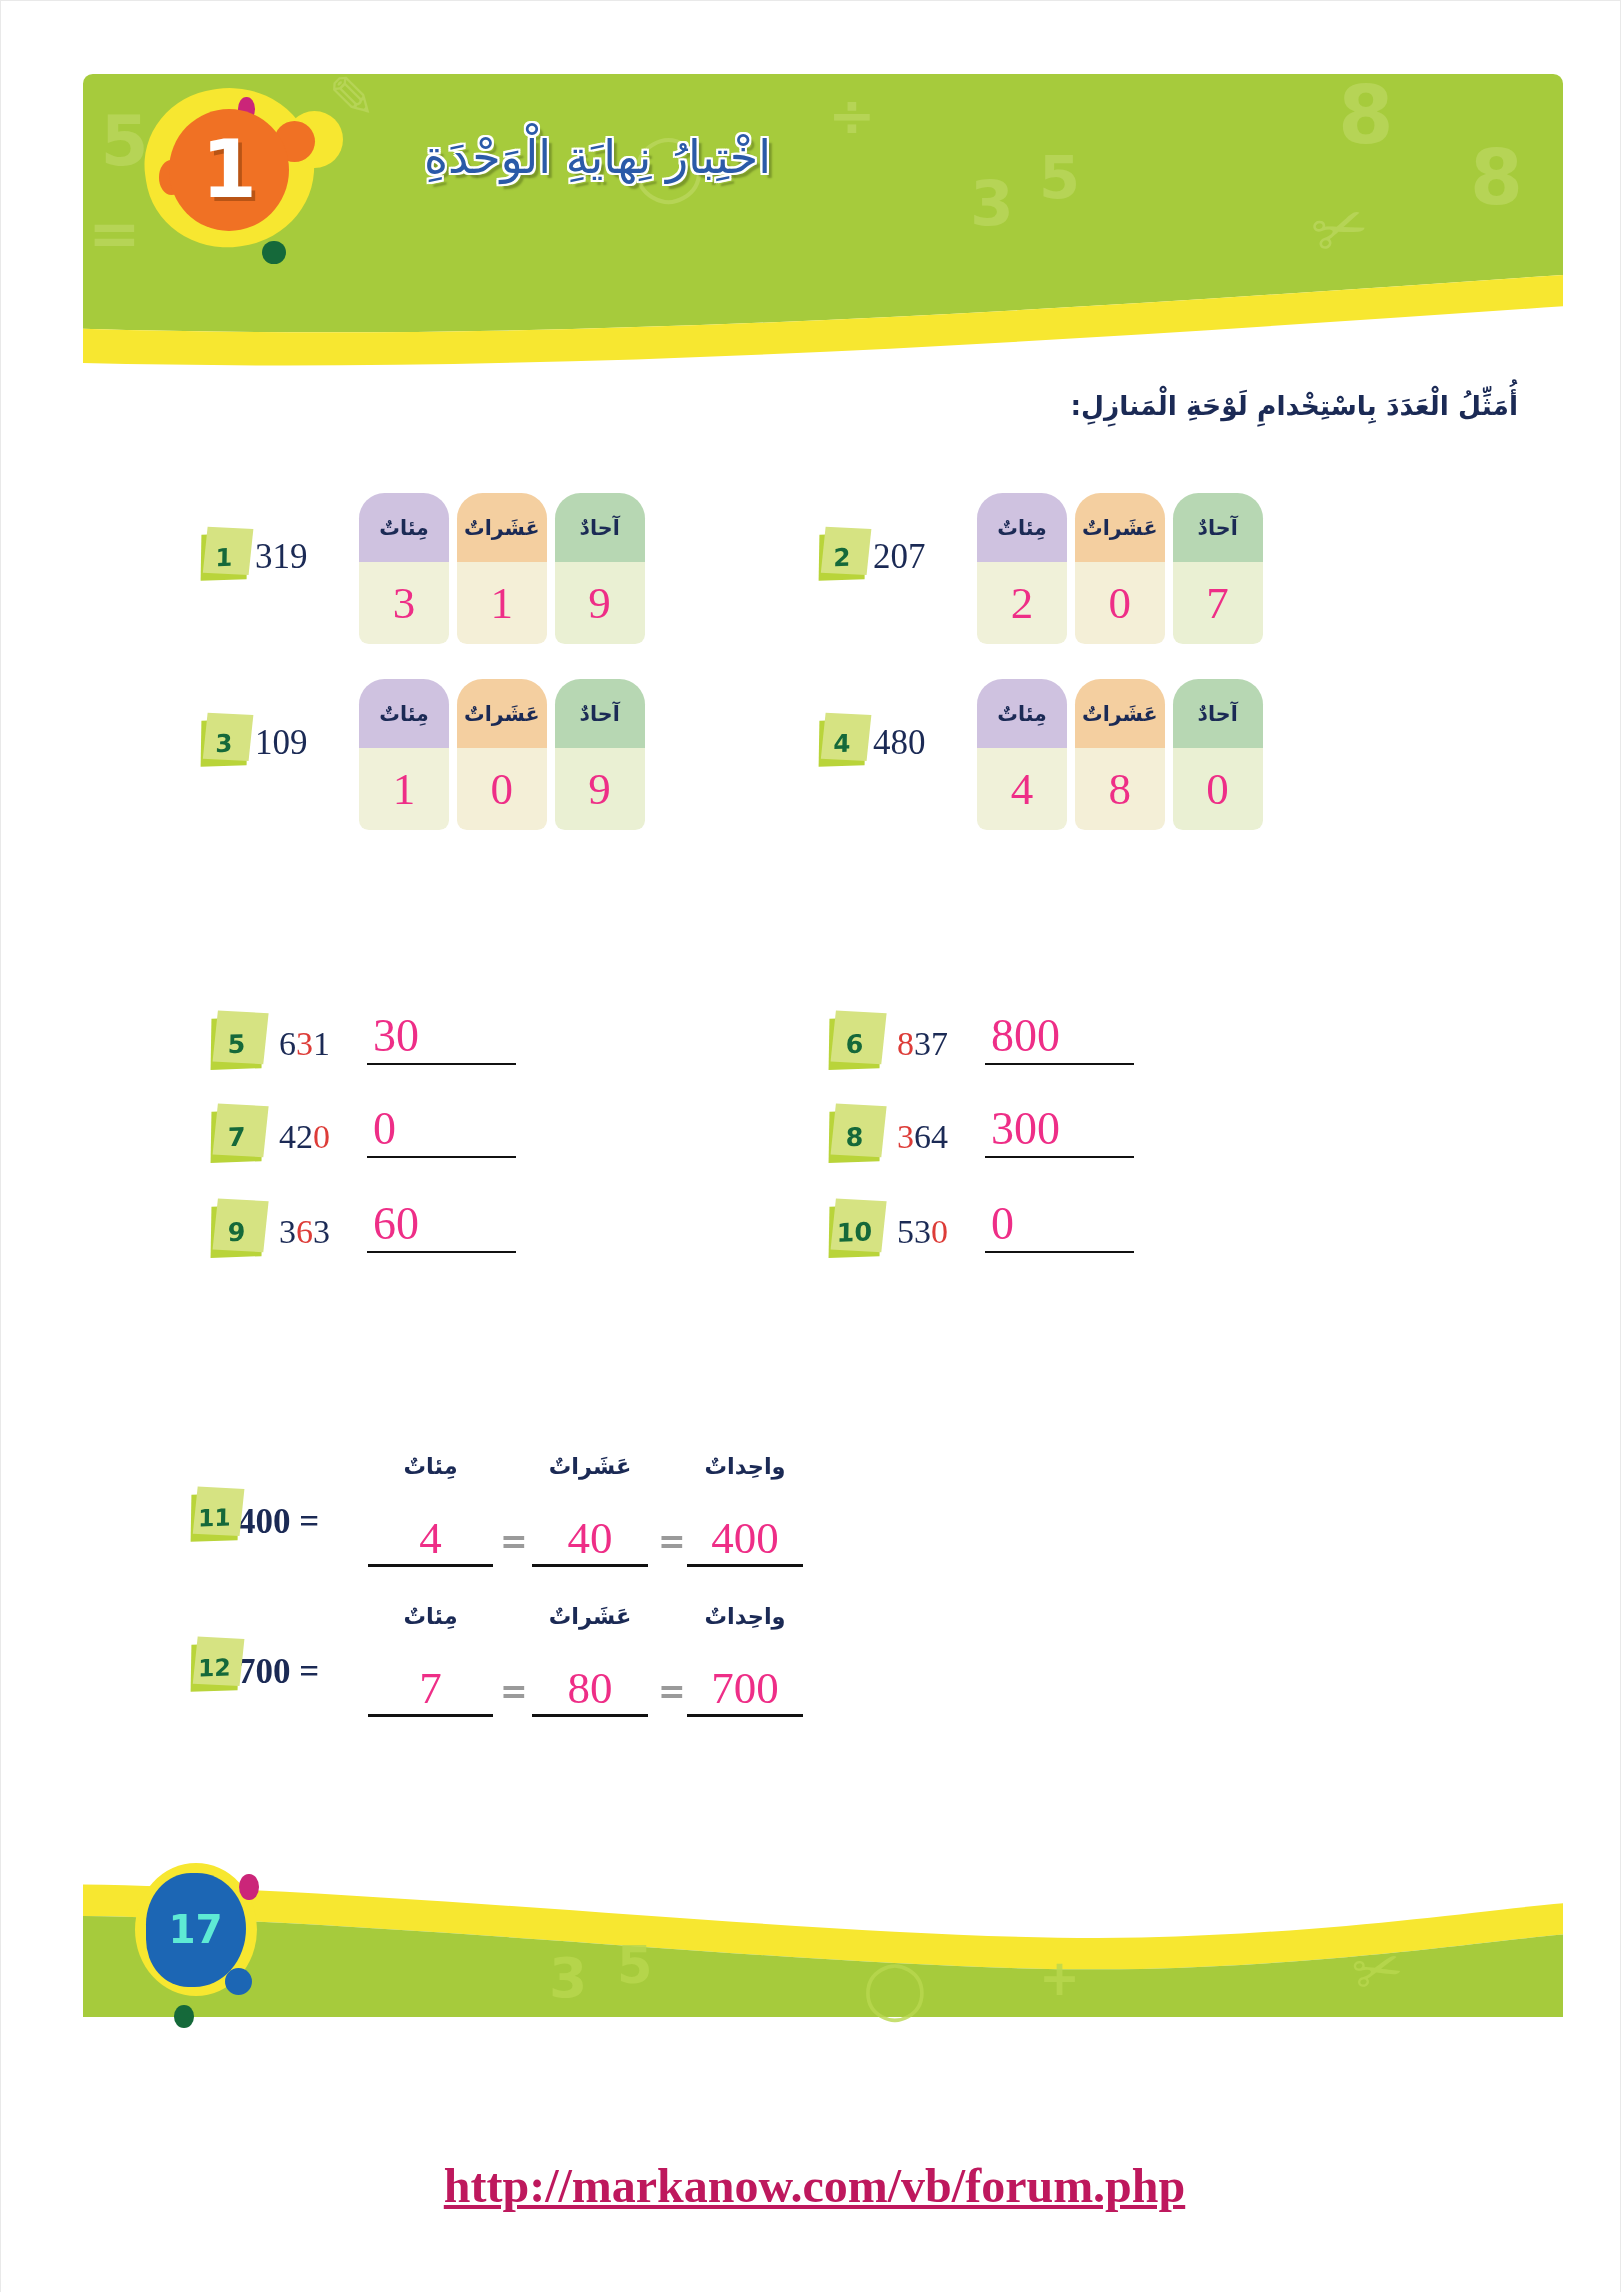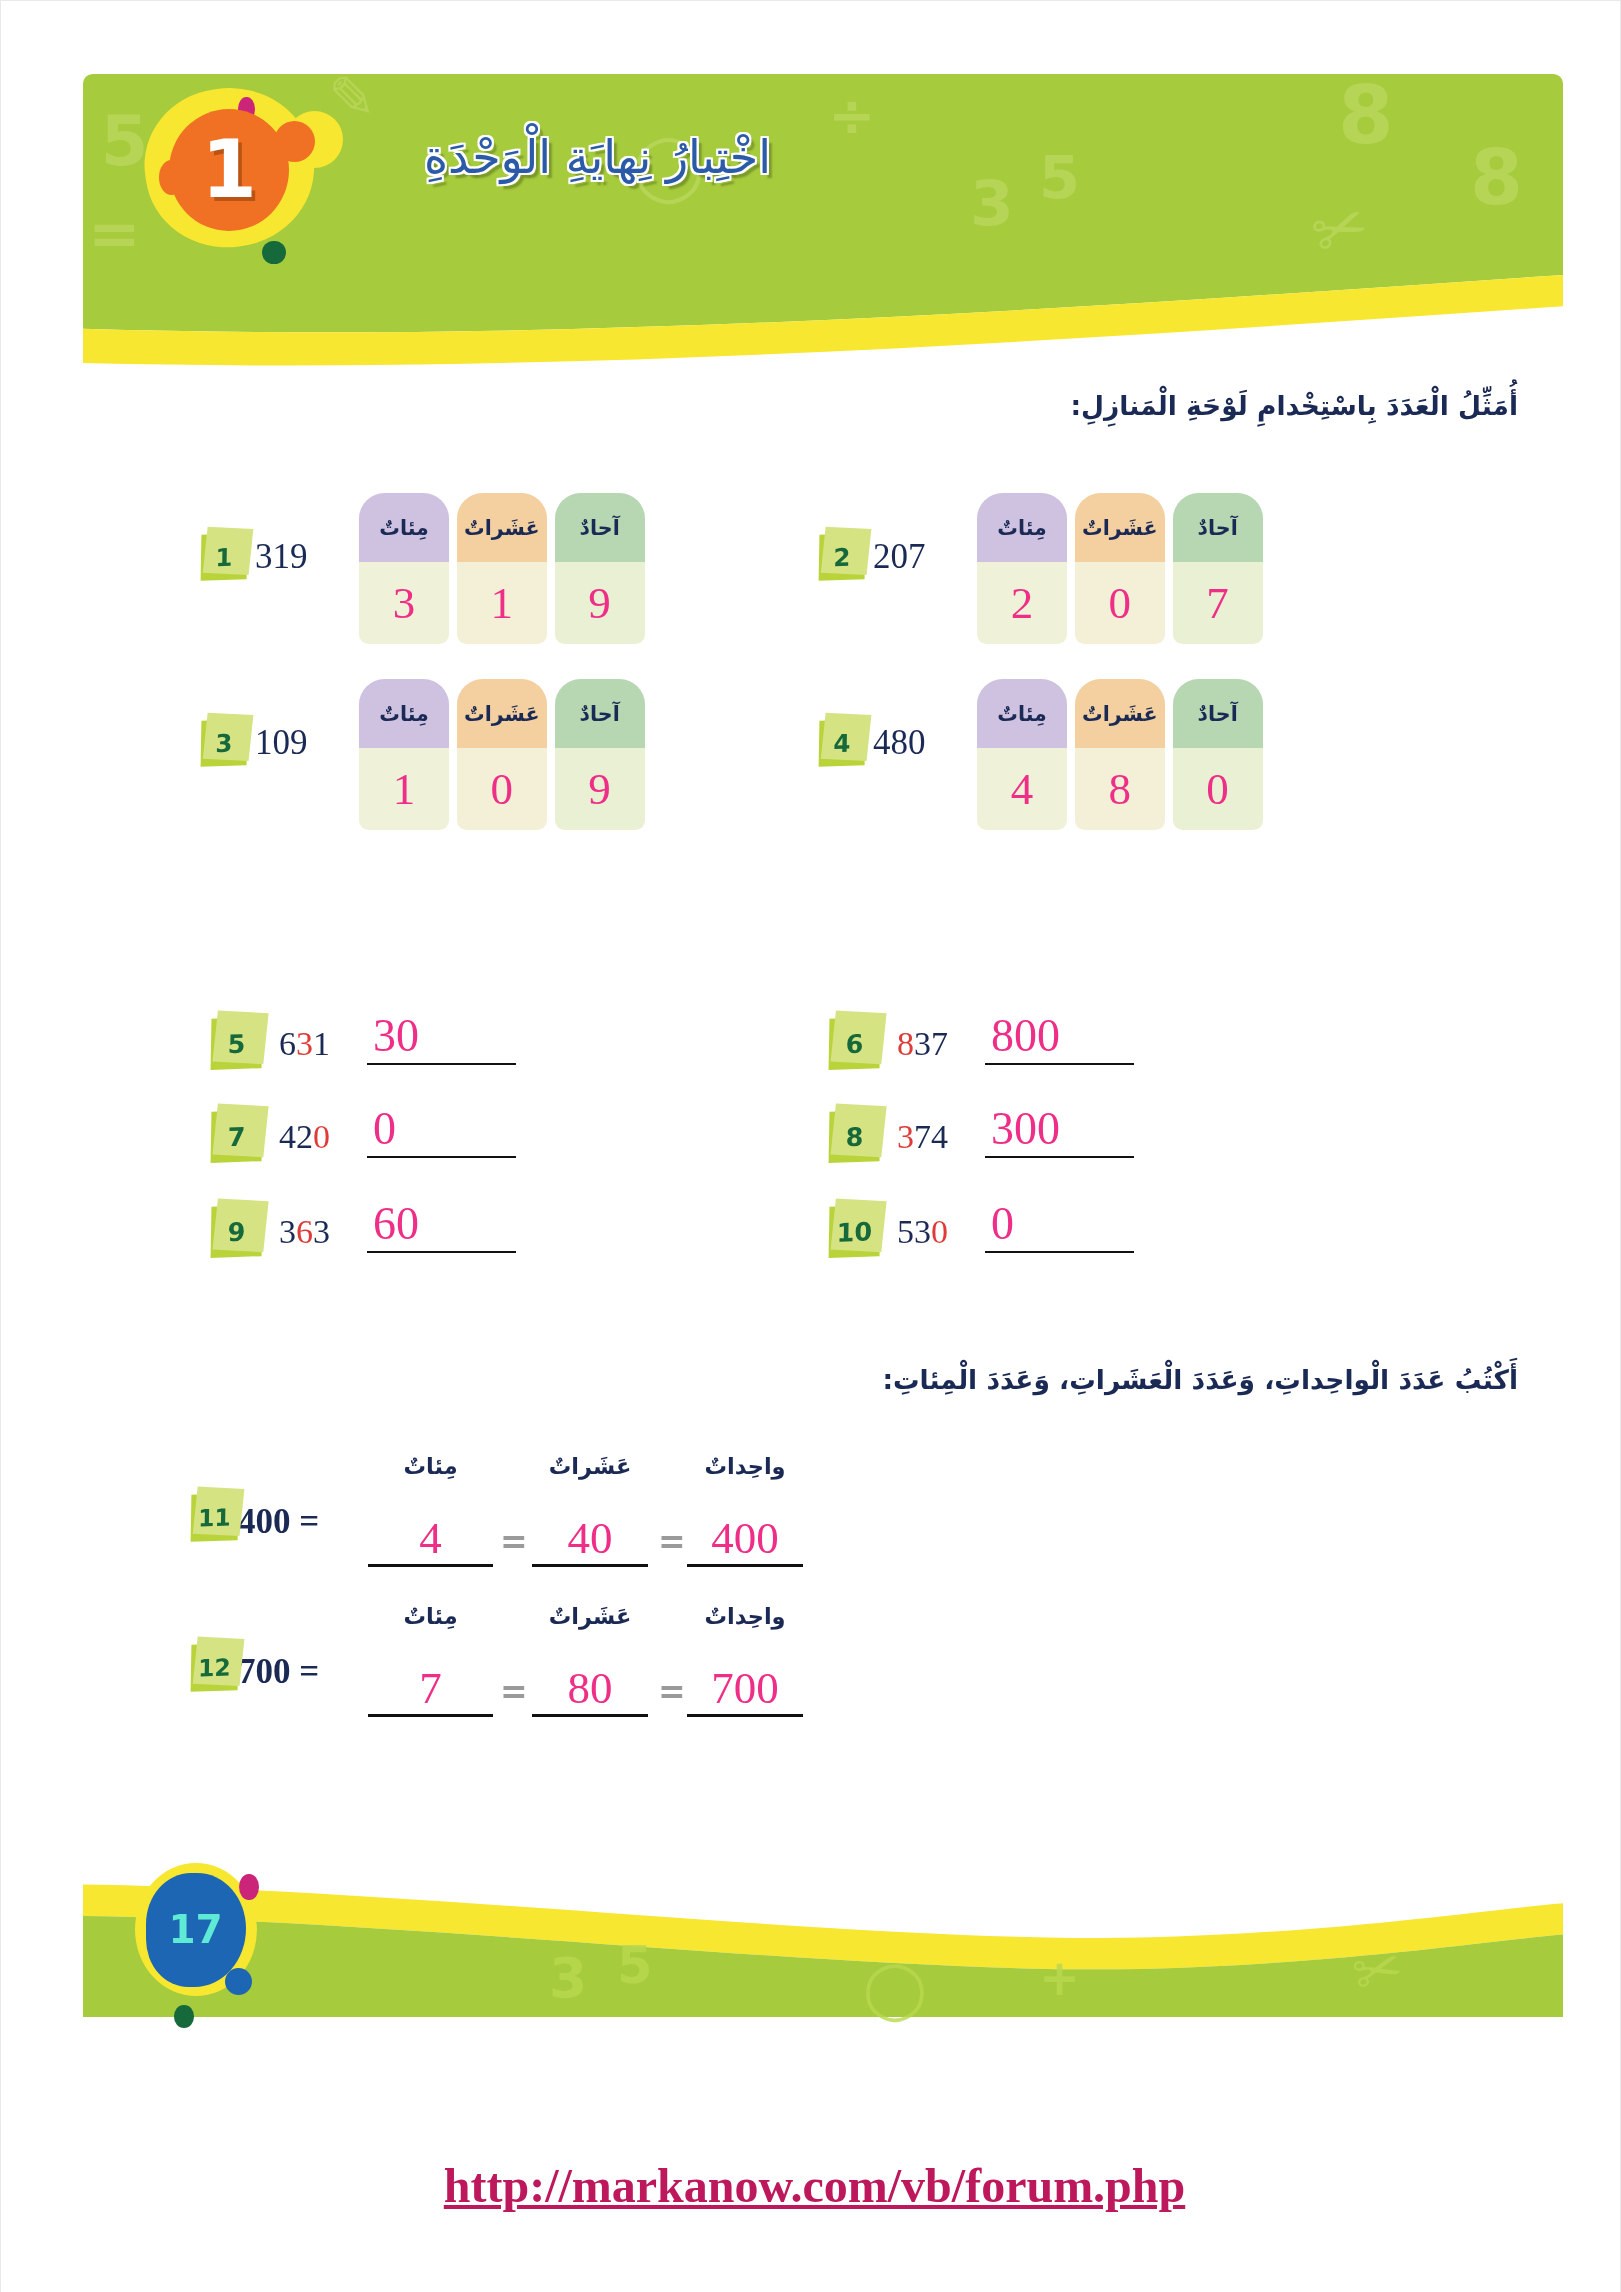--- a/index.html
+++ b/index.html
@@ -248,21 +248,21 @@
     <div class="qnumber"><span>42</span><span class="reddigit">0</span><span></span></div>
     <div class="ansline">
         <span class="ans">0</span>
       </div>
   </div>
 
   <div class="rdq" style="left:804px;top:1093px;">
     <div class="qbadge">
         <span>8</span>
       </div>
-    <div class="qnumber"><span></span><span class="reddigit">3</span><span>74</span></div>
+    <div class="qnumber"><span></span><span class="reddigit">3</span><span>64</span></div>
     <div class="ansline">
         <span class="ans">300</span>
       </div>
   </div>
 
   <div class="rdq" style="left:186px;top:1188px;">
     <div class="qbadge">
         <span>9</span>
       </div>
     <div class="qnumber"><span>3</span><span class="reddigit">6</span><span>3</span></div>
@@ -274,21 +274,20 @@
   <div class="rdq" style="left:804px;top:1188px;">
     <div class="qbadge">
         <span>10</span>
       </div>
     <div class="qnumber"><span>53</span><span class="reddigit">0</span><span></span></div>
     <div class="ansline">
         <span class="ans">0</span>
       </div>
   </div>
 
-  <div class="inst" style="top:1364px;">أَكْتُبُ عَدَدَ الْواحِداتِ، وَعَدَدَ الْعَشَراتِ، وَعَدَدَ الْمِئاتِ:</div>
 
   <div class="dcq" style="top:1453px;">
     <div class="qbadge">
         <span>11</span>
       </div>
     <div class="qnumber"><span>400</span> <span>=</span></div>
     <div class="dgroup g1">
       <div class="dlabel">مِئاتٌ</div>
       <div class="dans">4</div>
     </div>

